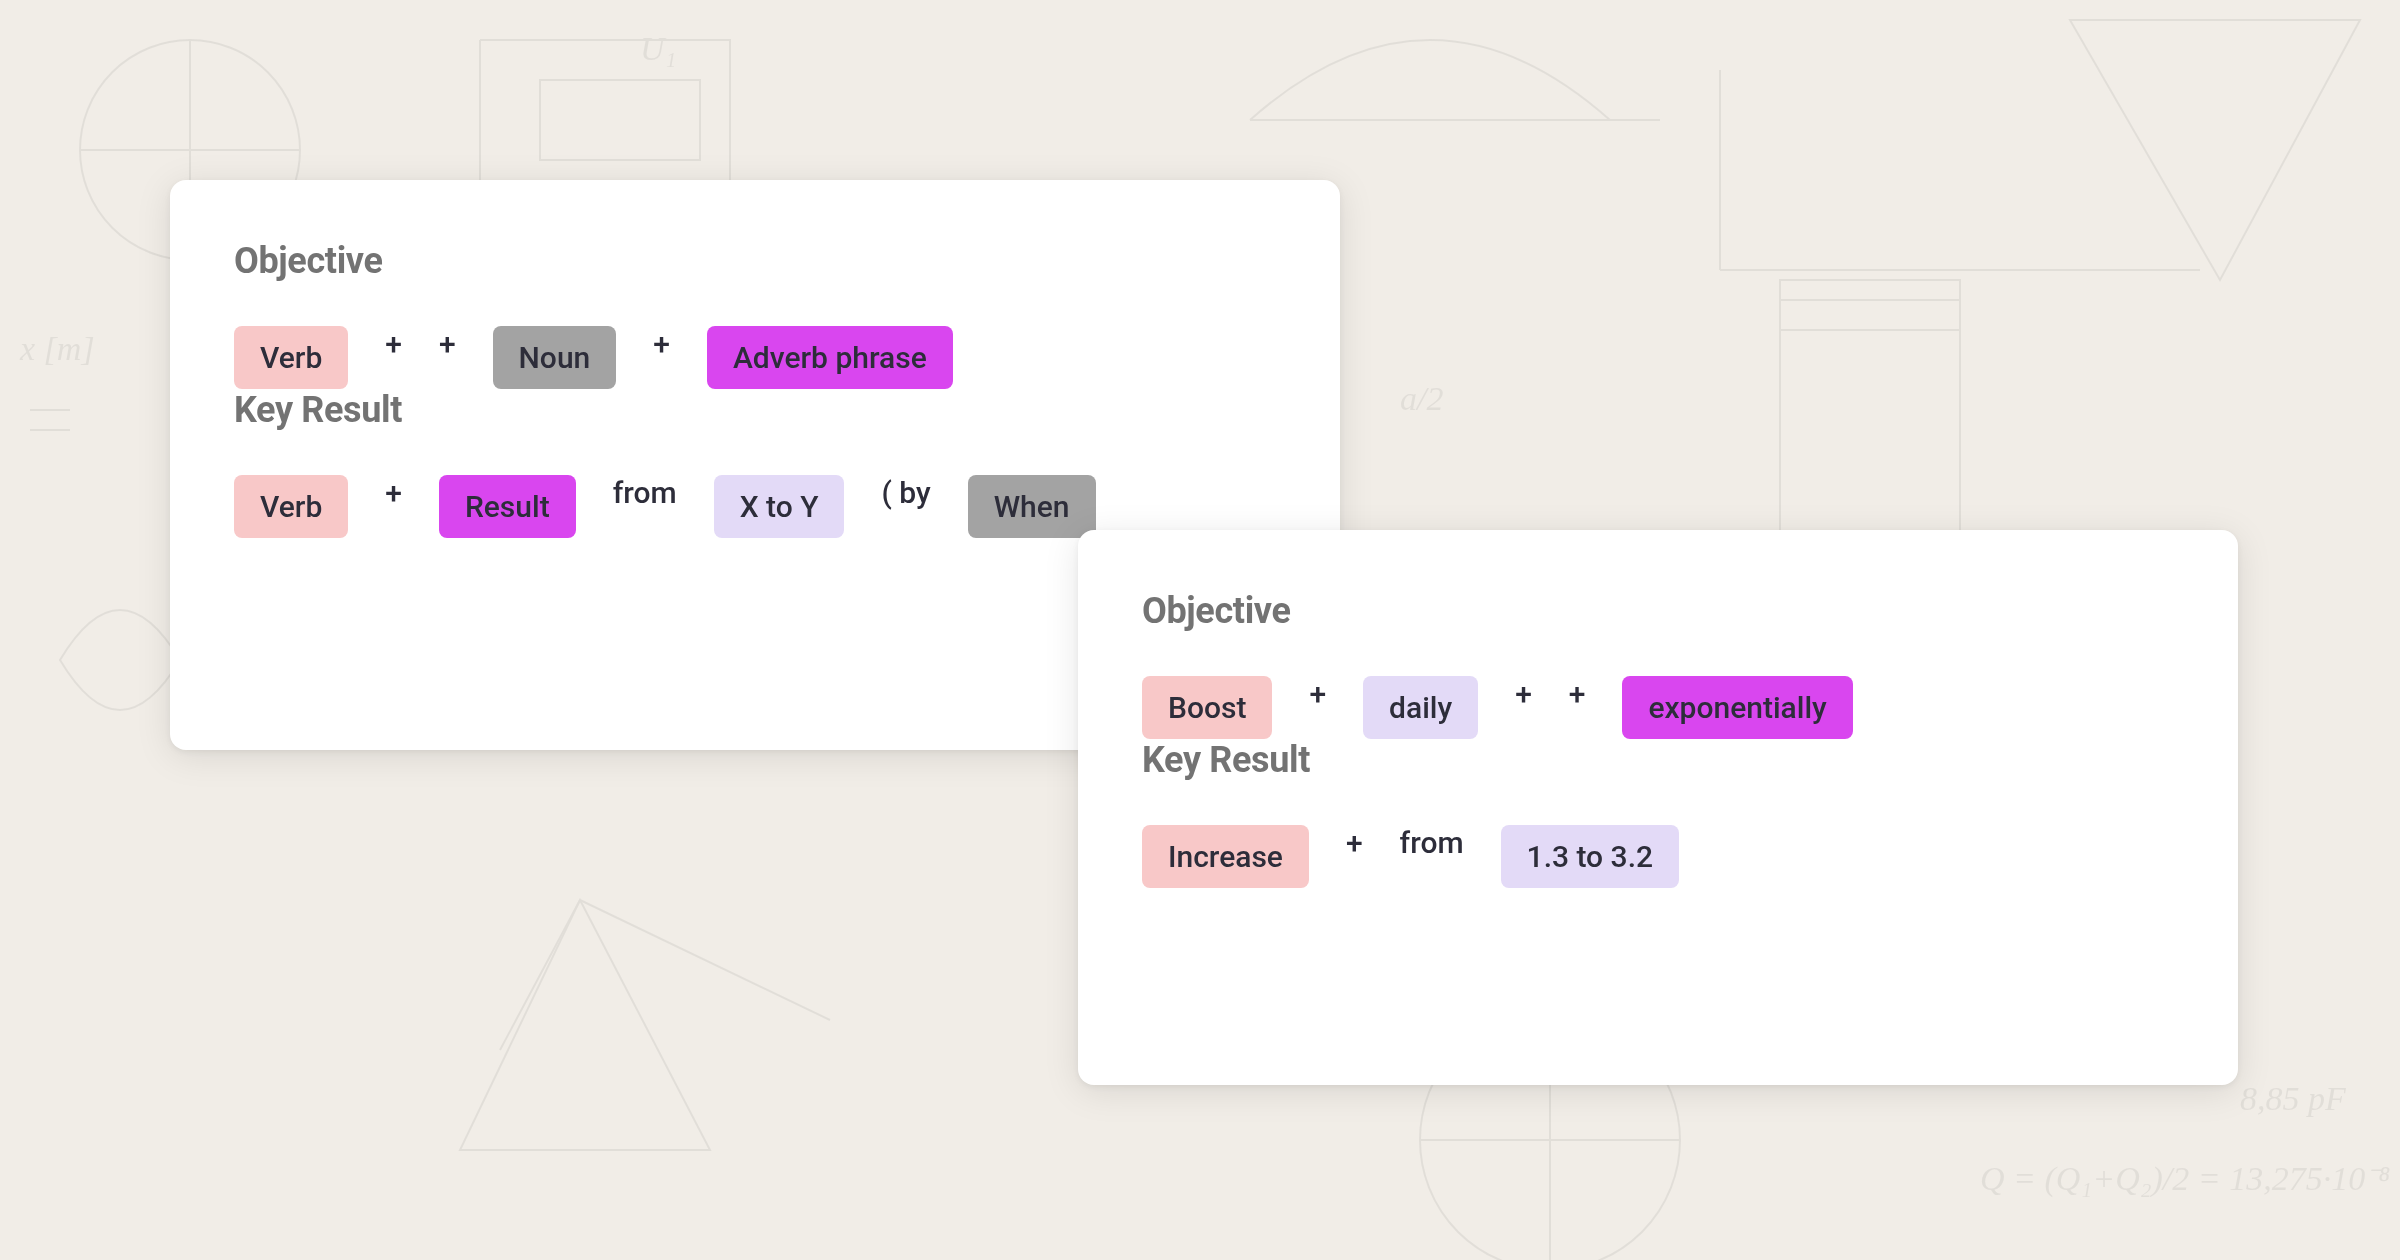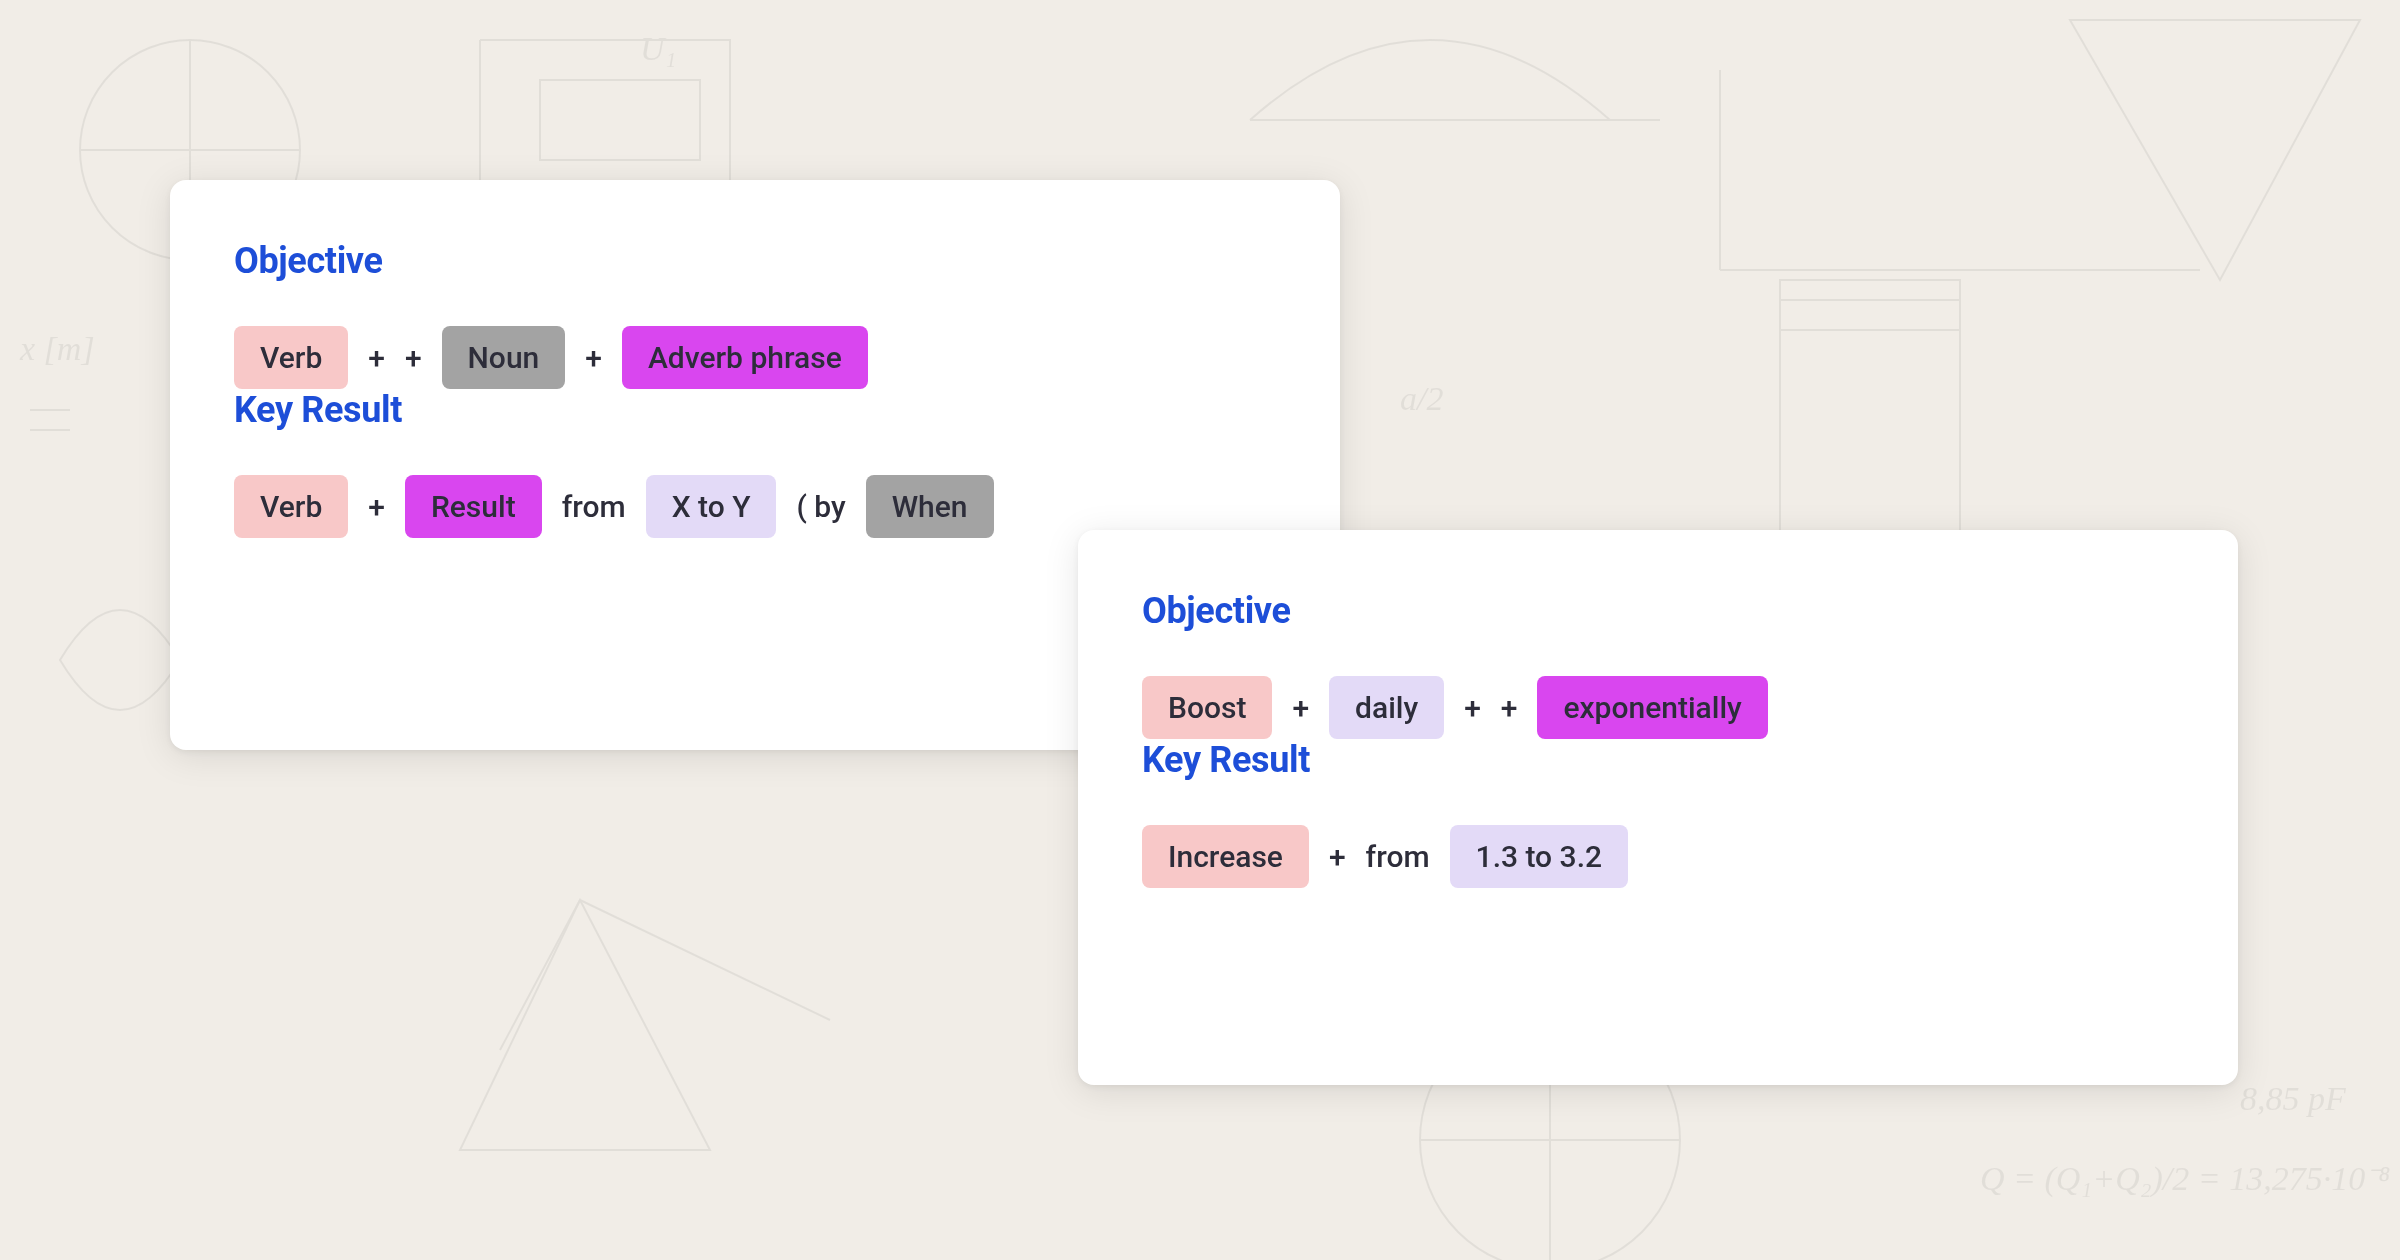--- a/index.html
+++ b/index.html
@@ -33,29 +33,28 @@
     .card-2 {
       left: 1078px;
       top: 530px;
       width: 1160px;
       height: 555px;
       z-index: 2;
     }
     .section-title {
       font-size: 36px;
       font-weight: 700;
-      color: #1d4ed8;
+      color: #737373;
       margin-bottom: 44px;
       letter-spacing: -0.01em;
     }
     .chip-row {
       display: flex;
       flex-wrap: wrap;
-      align-items: center;
-      gap: 20px;
+      gap: 37px;
       margin-bottom: 100px;
     }
     .chip-row:last-child { margin-bottom: 0; }
     .chip {
       display: inline-flex;
       align-items: center;
       justify-content: center;
       padding: 14px 26px;
       border-radius: 8px;
       font-size: 30px;

